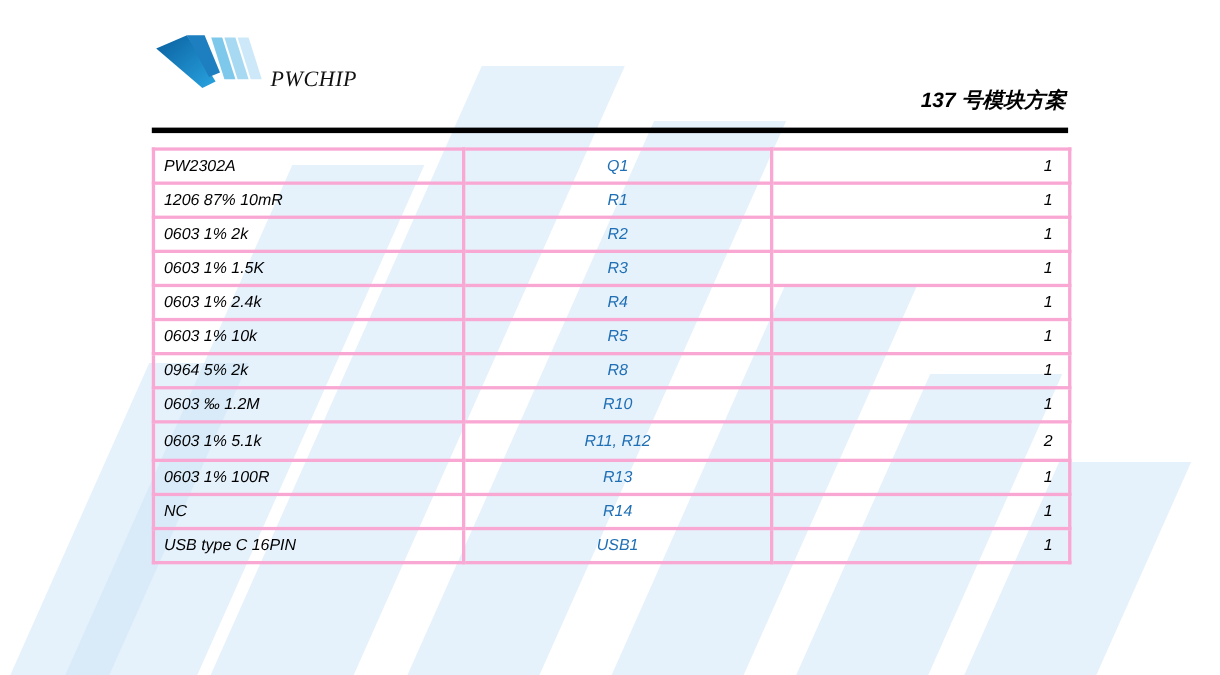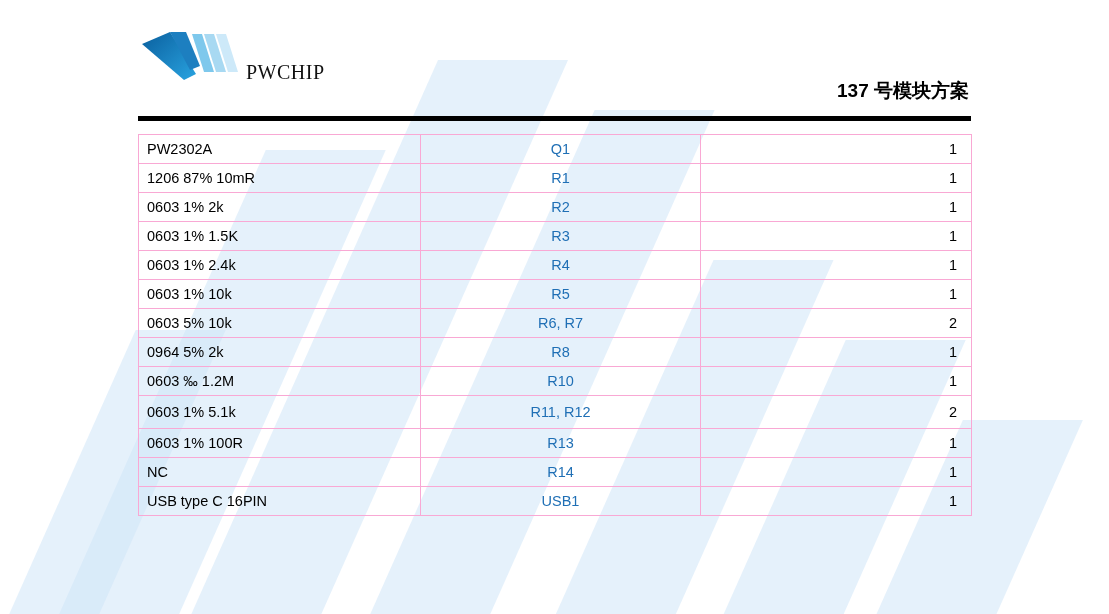--- a/index.html
+++ b/index.html
@@ -29,20 +29,21 @@
     position: absolute;
     background: #cfe6f7;
     opacity: 0.55;
     transform: skewX(-24deg);
   }
   .page {
     position: relative;
     z-index: 2;
     width: 1109px;
     height: 614px;
+    font-style: italic;
   }
   .header {
     position: absolute;
     left: 0;
     top: 0;
     width: 1109px;
     height: 118px;
   }
   .logo-wrap {
     position: absolute;
@@ -87,21 +88,21 @@
     top: 134px;
     width: 833px;
     border-collapse: collapse;
     table-layout: fixed;
     background: transparent;
   }
   table.parts col.c1 { width: 282px; }
   table.parts col.c2 { width: 280px; }
   table.parts col.c3 { width: 271px; }
   table.parts td {
-    border: 1px solid #f9a8d4;
+    border: 3px solid #f9a8d4;
     height: 28px;
     font-size: 14.5px;
     color: #000000;
     padding: 0 8px;
     vertical-align: middle;
     background: transparent;
     line-height: 1.15;
   }
   table.parts td.spec {
     text-align: left;
@@ -187,25 +188,20 @@
         <td class="spec">0603  1%  2.4k</td>
         <td class="desig">R4</td>
         <td class="qty">1</td>
       </tr>
       <tr>
         <td class="spec">0603  1%  10k</td>
         <td class="desig">R5</td>
         <td class="qty">1</td>
       </tr>
       <tr>
-        <td class="spec">0603  5%  10k</td>
-        <td class="desig">R6, R7</td>
-        <td class="qty">2</td>
-      </tr>
-      <tr>
         <td class="spec">0964  5%  2k</td>
         <td class="desig">R8</td>
         <td class="qty">1</td>
       </tr>
       <tr>
         <td class="spec">0603   ‰   1.2M</td>
         <td class="desig">R10</td>
         <td class="qty">1</td>
       </tr>
       <tr class="tall">

